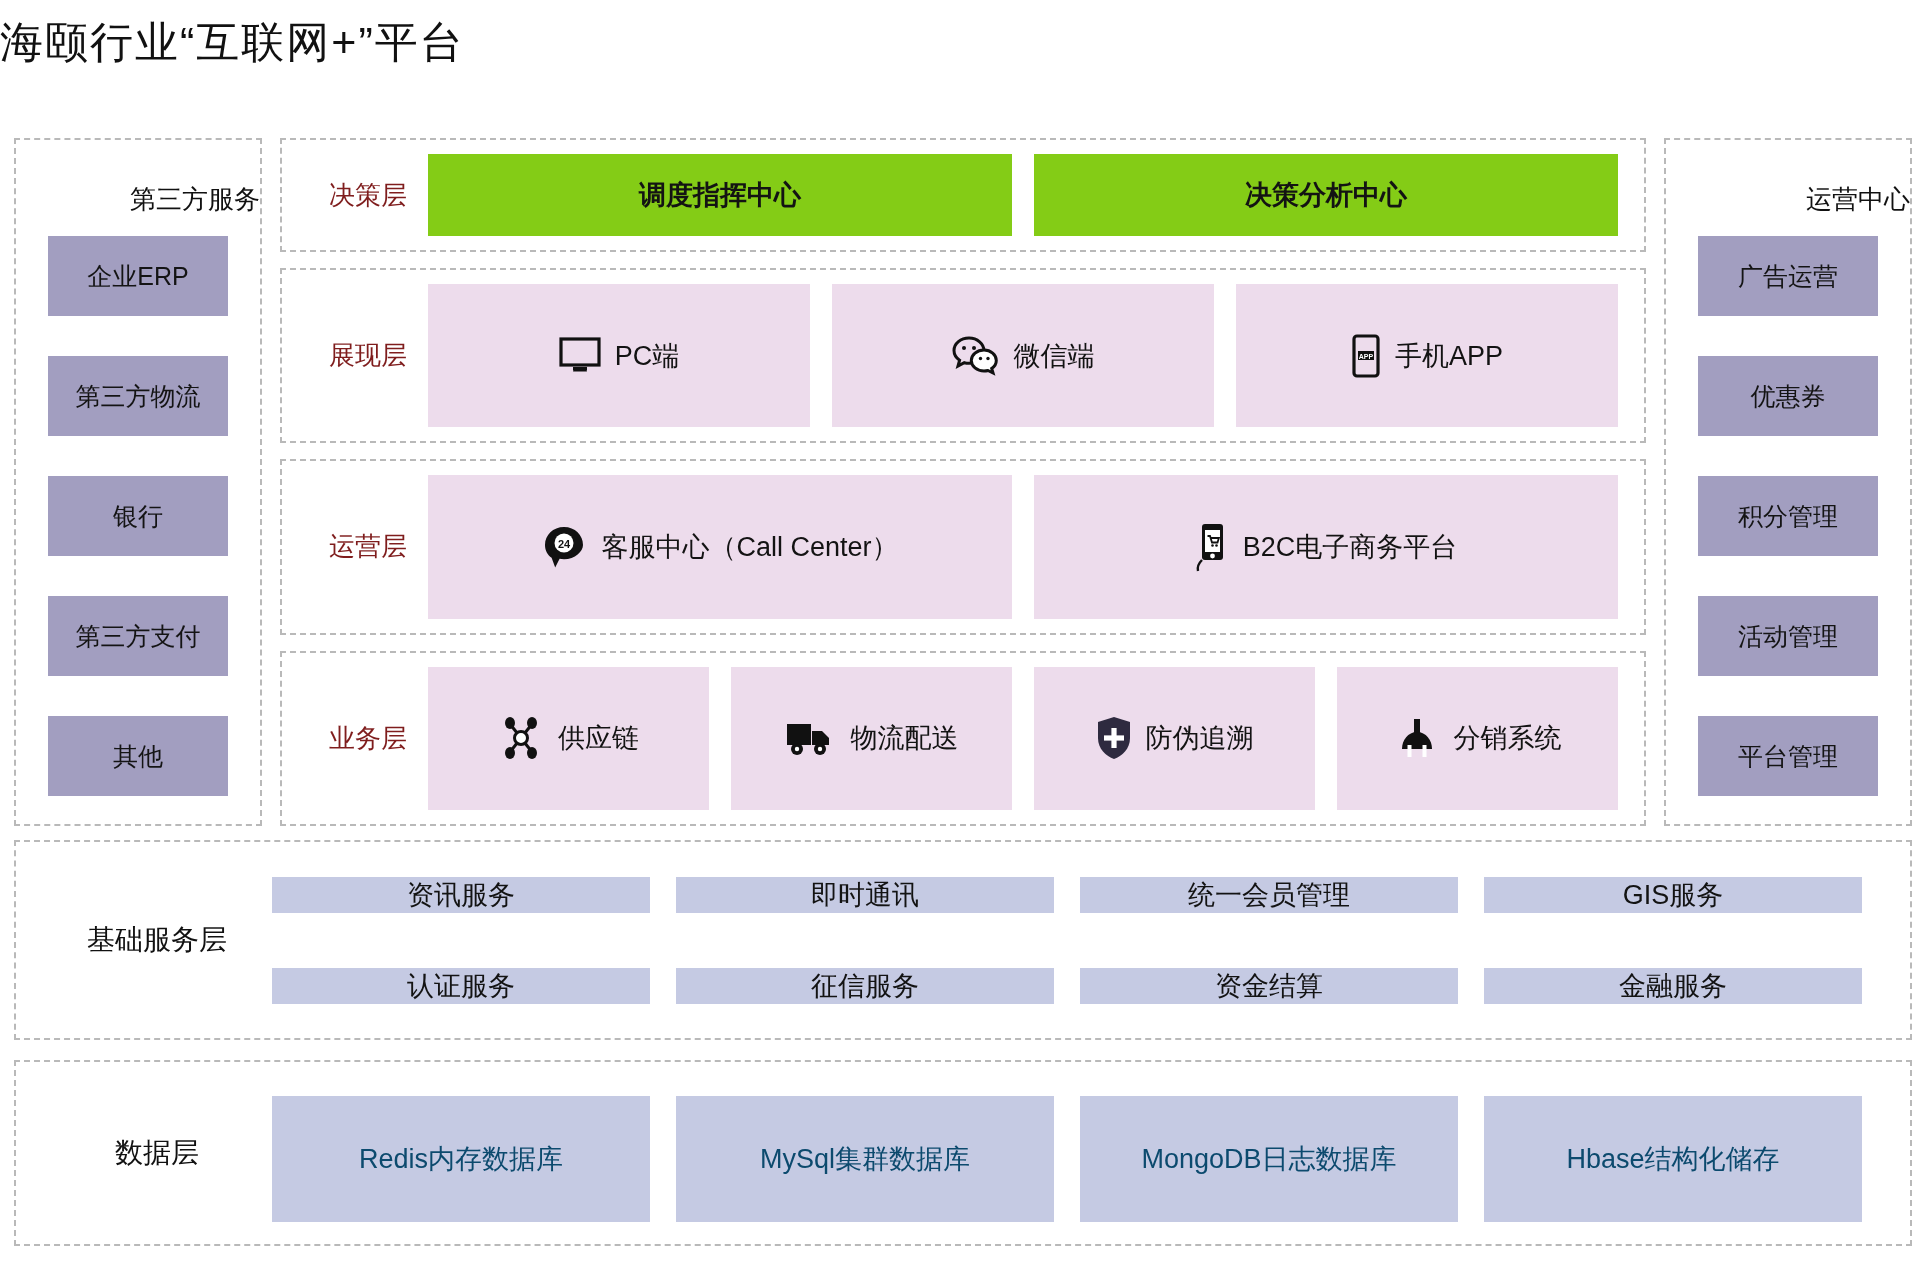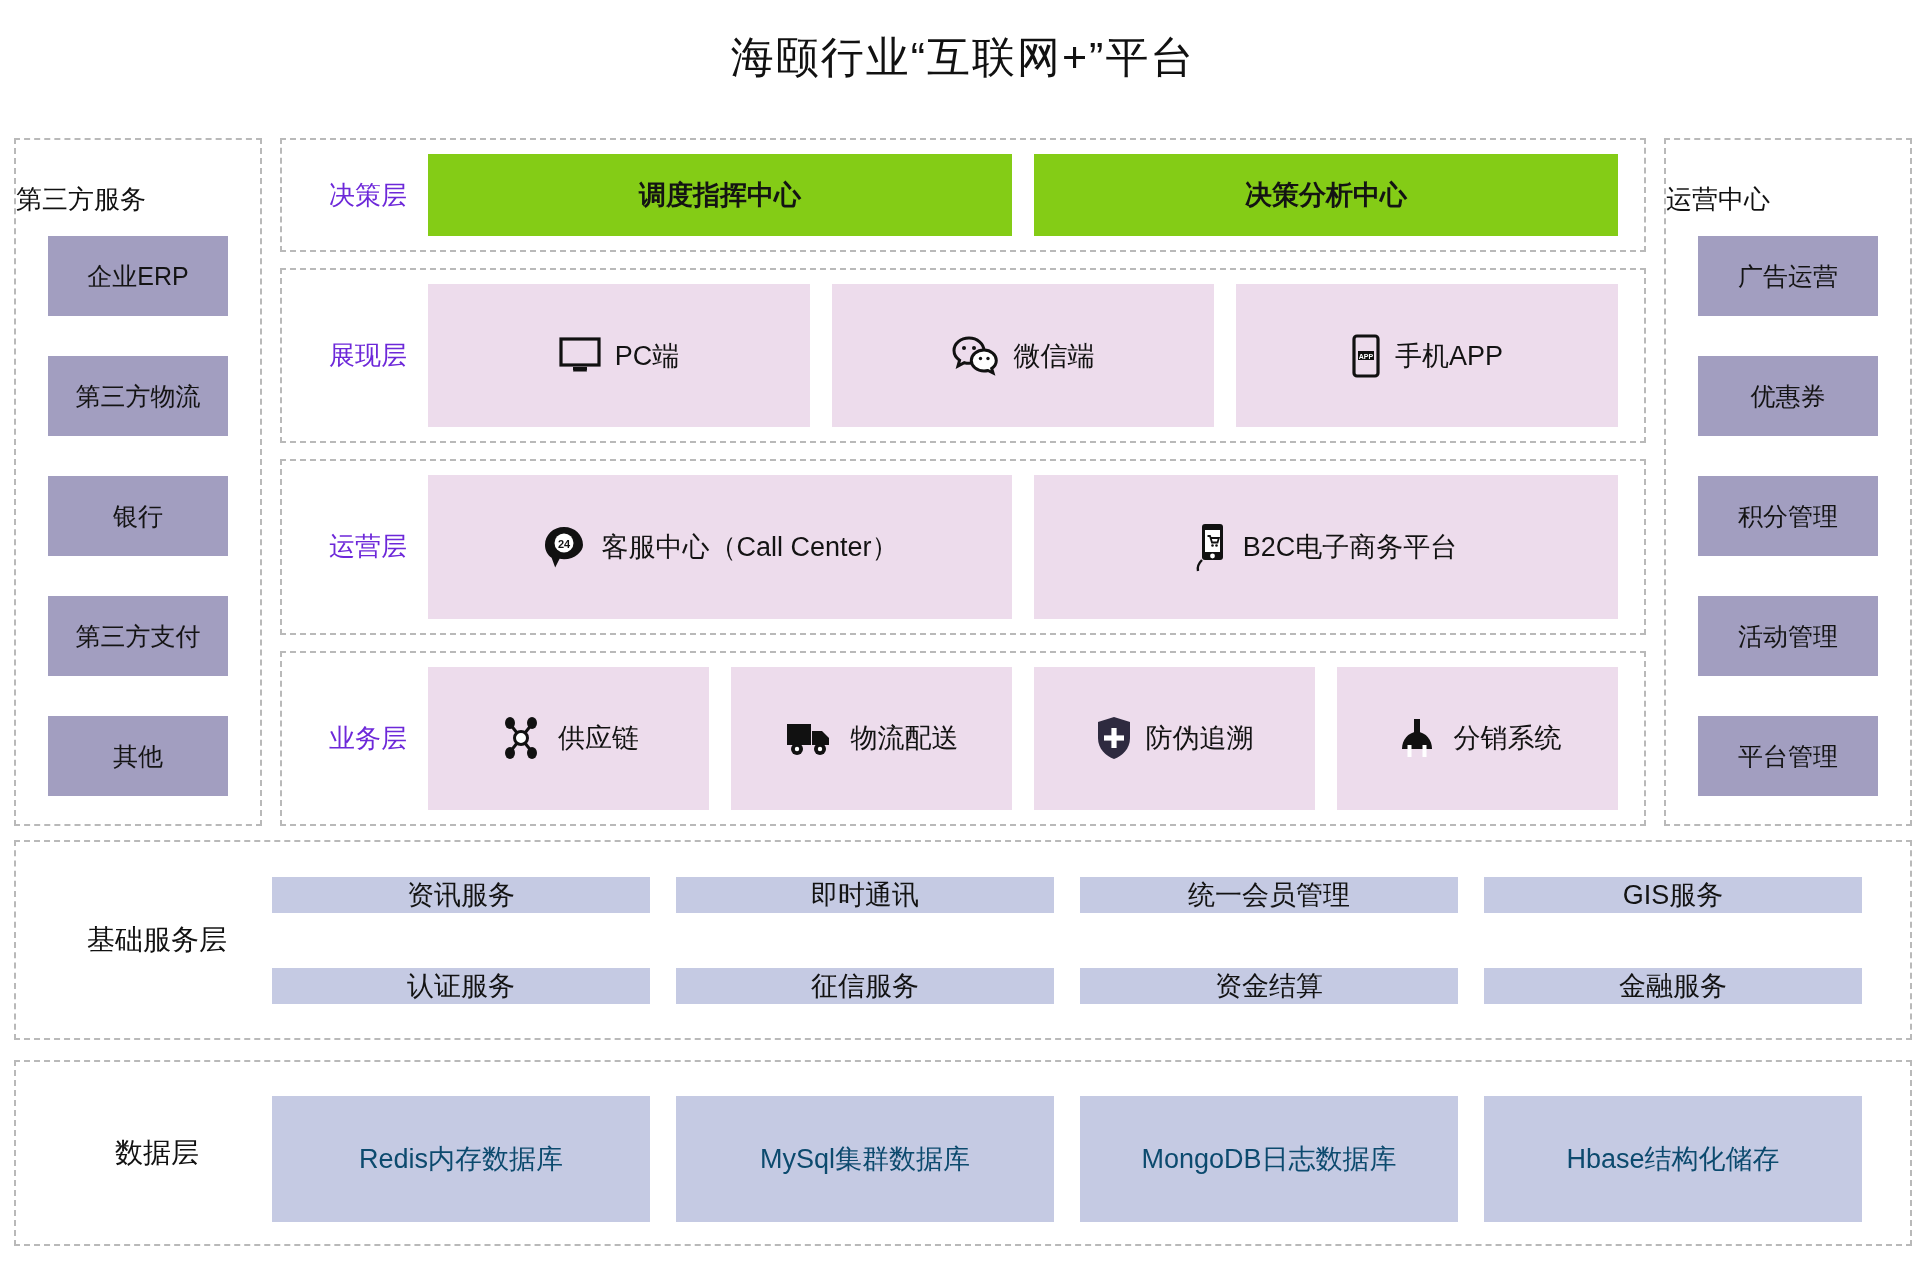--- a/index.html
+++ b/index.html
@@ -10,26 +10,24 @@
     color: #1a1a1a;
     overflow: hidden;
   }
 
   .page { position: relative; width: 1926px; height: 1270px; }
 
   
   .title {
     position: absolute;
     top: 14px; left: 0; right: 0;
-    text-align: center;
     font-size: 43px;
     letter-spacing: 2px;
     color: #111111;
     font-weight: 400;
-    margin-top: 15px;
   }
 
   
   .dashed {
     border: 2px dashed #b9b9b9;
     background: #ffffff;
   }
 
   
   .upper {
@@ -39,21 +37,21 @@
     display: flex;
     gap: 18px;
   }
 
   
   .side-col {
     width: 248px;
     flex: 0 0 248px;
     display: flex;
     flex-direction: column;
-    align-items: flex-start;
+    align-items: flex-end;
     padding: 22px 0 20px 0;
   }
   .side-title {
     font-size: 26px;
     color: #111;
     height: 74px;
     display: flex; align-items: center; justify-content: center;
   }
   .side-list {
     flex: 1;
@@ -87,21 +85,21 @@
   }
   .band-decision { height: 114px; }
   .band-display  { flex: 1; }
   .band-oper     { flex: 1; }
   .band-biz      { flex: 1; }
 
   .layer-label {
     width: 120px;
     flex: 0 0 120px;
     font-size: 26px;
-    color: #6d28d9;
+    color: #7f1d1d;
     text-align: center;
   }
 
   .band-items {
     flex: 1;
     display: flex;
     gap: 22px;
     height: 100%;
     align-items: center;
     padding: 14px 0;

